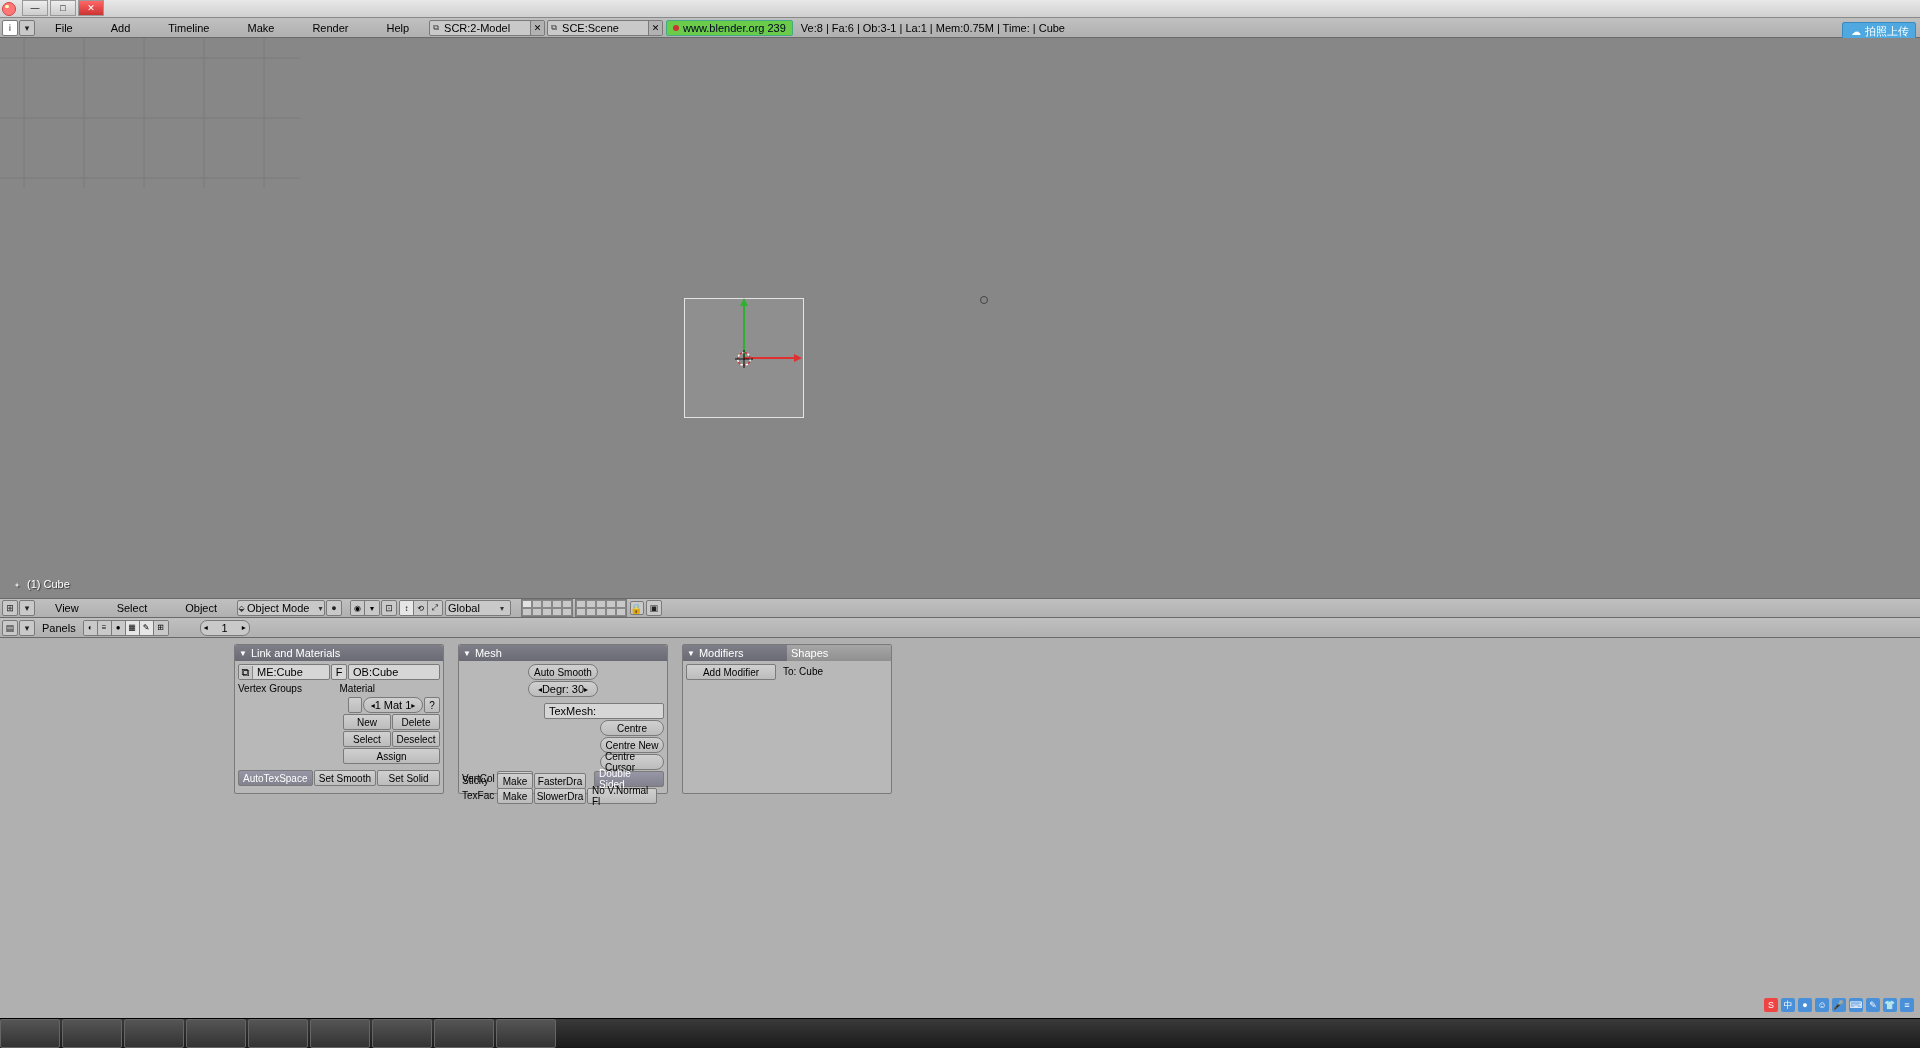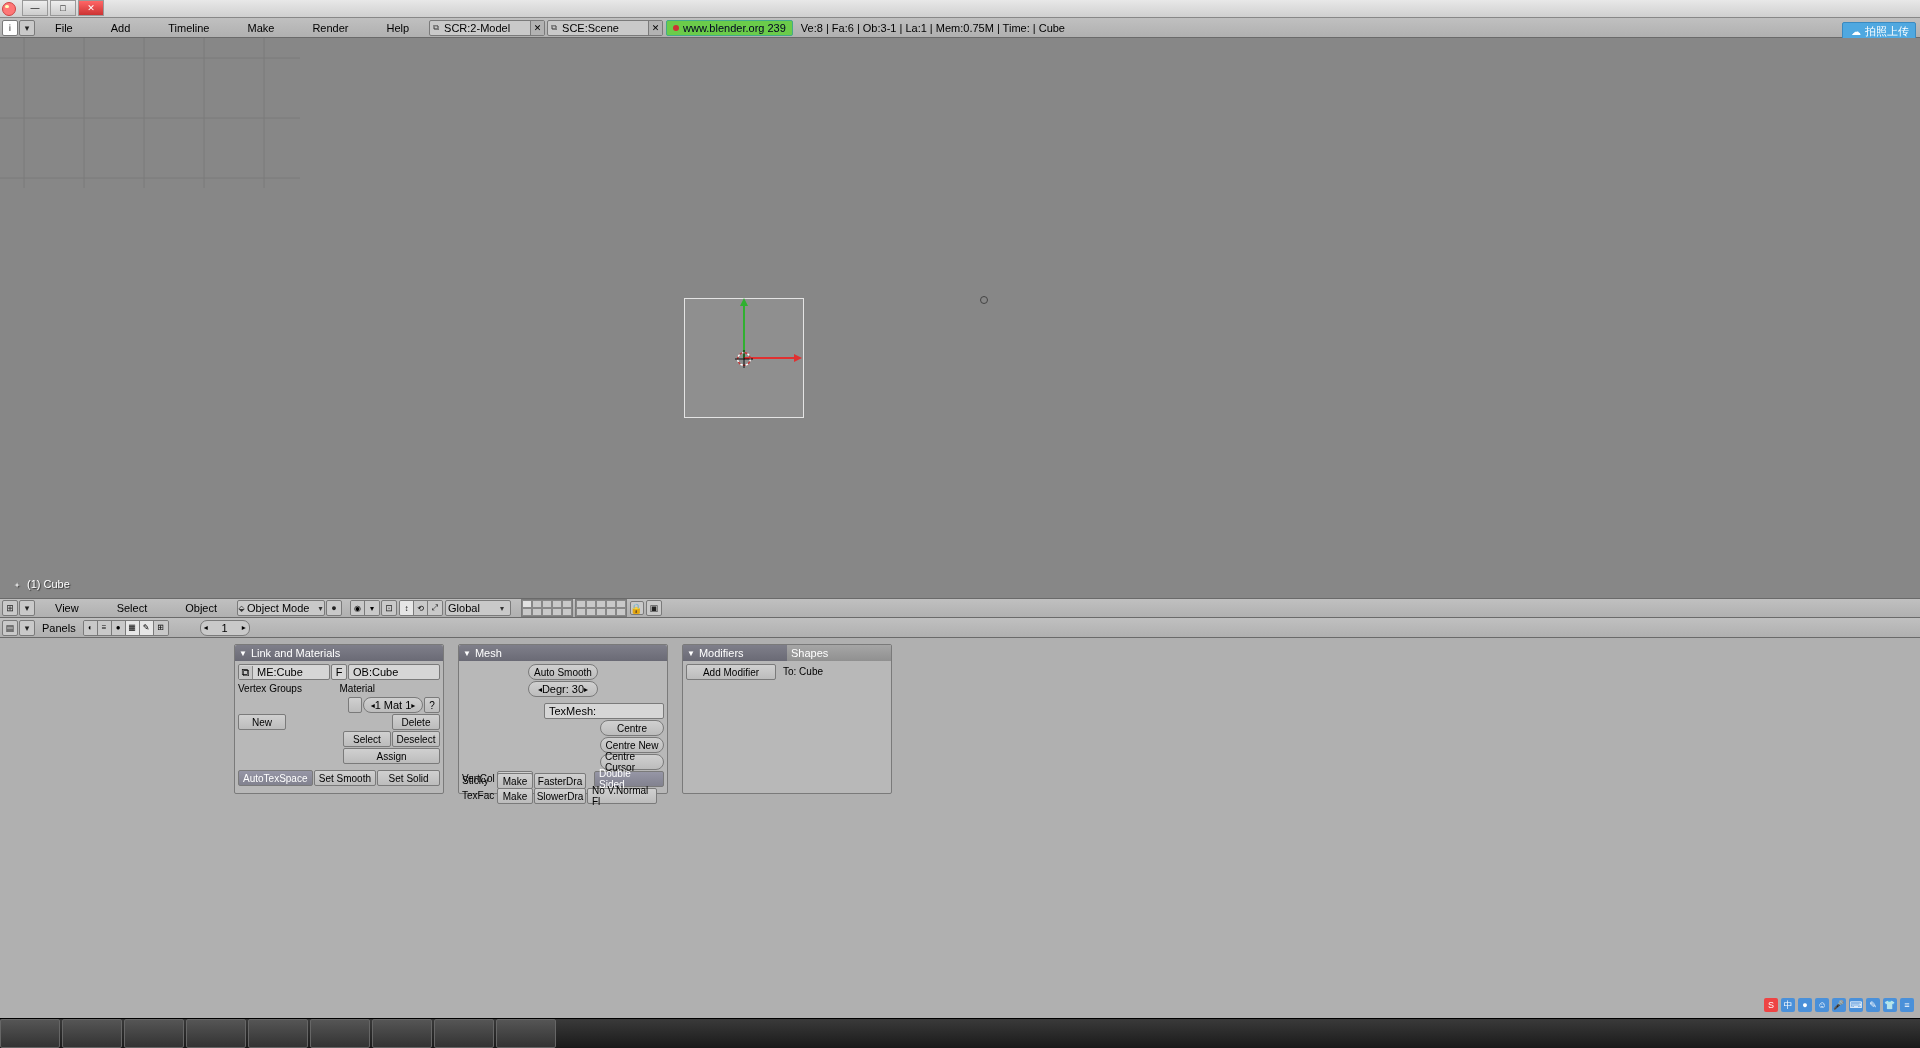--- a/index.html
+++ b/index.html
@@ -310,21 +310,21 @@
       </div>
       <div class="row" style="justify-content:flex-end">
         <div class="btn" style="width:14px"></div>
         <div class="btn round" style="width:60px">
           <span style="font-size:8px">◂ </span>
             <span>1 Mat 1</span>
             <span style="font-size:8px"> ▸</span>
         </div>
         <div class="btn" style="width:16px">?</div>
       </div>
-      <div class="row" style="justify-content:space-between">
+      <div class="row" style="justify-content:flex-end">
         <div class="btn" style="width:48px">New</div>
         <div class="btn" style="width:48px">Delete</div>
       </div>
       <div class="row" style="justify-content:flex-end">
         <div class="btn" style="width:48px">Select</div>
         <div class="btn" style="width:48px">Deselect</div>
       </div>
       <div class="row" style="justify-content:flex-end">
         <div class="btn" style="width:97px">Assign</div>
       </div>

